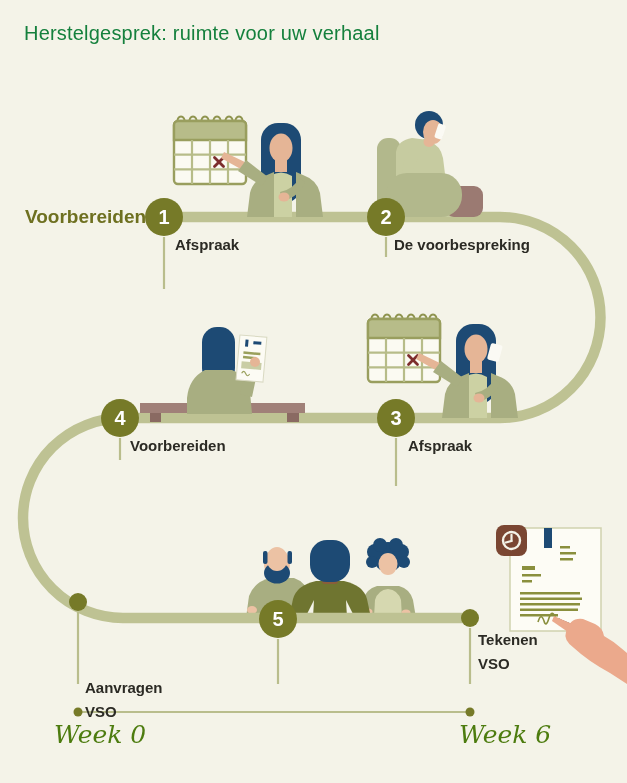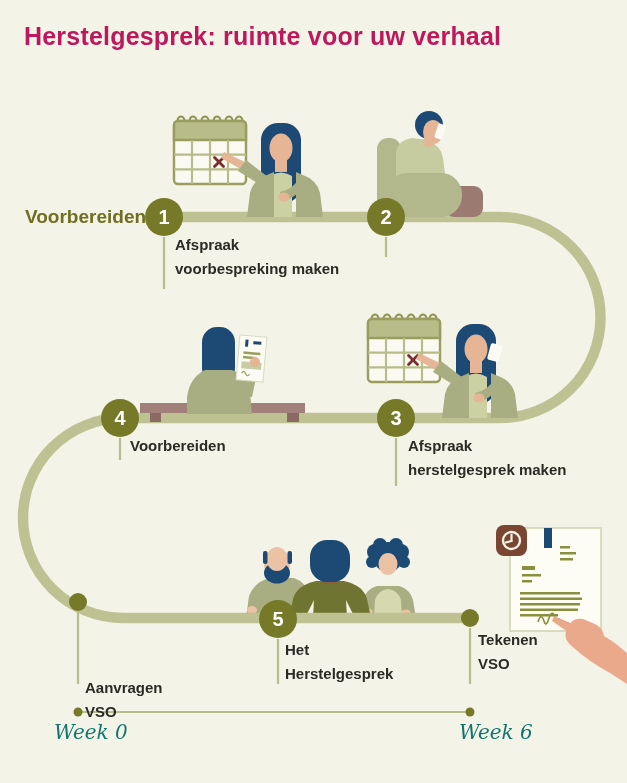--- a/index.html
+++ b/index.html
@@ -4,38 +4,38 @@
 <style>
   html,body{margin:0;padding:0;background:#e8e6da;}
   .canvas{
     position:relative;width:627px;height:783px;margin:0 auto;
     background:#f4f3e8;overflow:hidden;
     font-family:"Liberation Sans",sans-serif;color:#2b2a24;
   }
   .canvas svg.scene{position:absolute;left:0;top:0;}
   .page-title{
     position:absolute;left:24px;top:22px;width:560px;
-    font-size:25px;font-weight:bold;color:#be185d;letter-spacing:.2px;
+    font-size:20px;font-weight:normal;color:#15803d;letter-spacing:.2px;
   }
   .phase-label{
     position:absolute;left:25px;top:206px;
     font-size:19px;font-weight:bold;color:#6e7020;
   }
   .badge{
     position:absolute;width:38px;height:38px;border-radius:50%;
     background:#767a28;color:#ffffff;text-align:center;line-height:38px;
     font-size:20px;font-weight:bold;
   }
   .step-label,.milestone-label{
     position:absolute;font-size:15px;font-weight:bold;line-height:24px;
     color:#2b2a24;white-space:nowrap;
   }
   .week-label{
     position:absolute;font-family:"DejaVu Serif",serif;font-style:italic;
-    font-size:20px;color:#0f766e;white-space:nowrap;
+    font-size:25px;color:#4d7c0f;white-space:nowrap;
   }
 </style>
 </head>
 <body>
 
 <div class="canvas">
 
   <svg class="scene" width="627" height="783" viewBox="0 0 627 783">
     <defs>
       <g id="fig-calendar">
@@ -206,32 +206,29 @@
   <div class="phase-label">Voorbereiden</div>
 
   <div class="badge" style="left:145px;top:198px">1</div>
   <div class="badge" style="left:367px;top:198px">2</div>
   <div class="badge" style="left:377px;top:399px">3</div>
   <div class="badge" style="left:101px;top:399px">4</div>
   <div class="badge" style="left:259px;top:600px">5</div>
 
   <div class="step-label" style="left:175px;top:233px">
     <div>Afspraak</div>
-    <div>voorbespreking maken</div>
+  </div>
+  <div class="step-label" style="left:394px;top:233px">
+    <div>De voorbespreking</div>
   </div>
   <div class="step-label" style="left:408px;top:434px">
     <div>Afspraak</div>
-    <div>herstelgesprek maken</div>
   </div>
   <div class="step-label" style="left:130px;top:434px">
     <div>Voorbereiden</div>
-  </div>
-  <div class="step-label" style="left:285px;top:638px">
-    <div>Het</div>
-    <div>Herstelgesprek</div>
   </div>
 
   <div class="milestone-label" style="left:85px;top:676px">
     <div>Aanvragen</div>
     <div>VSO</div>
   </div>
   <div class="milestone-label" style="left:478px;top:628px">
     <div>Tekenen</div>
     <div>VSO</div>
   </div>

